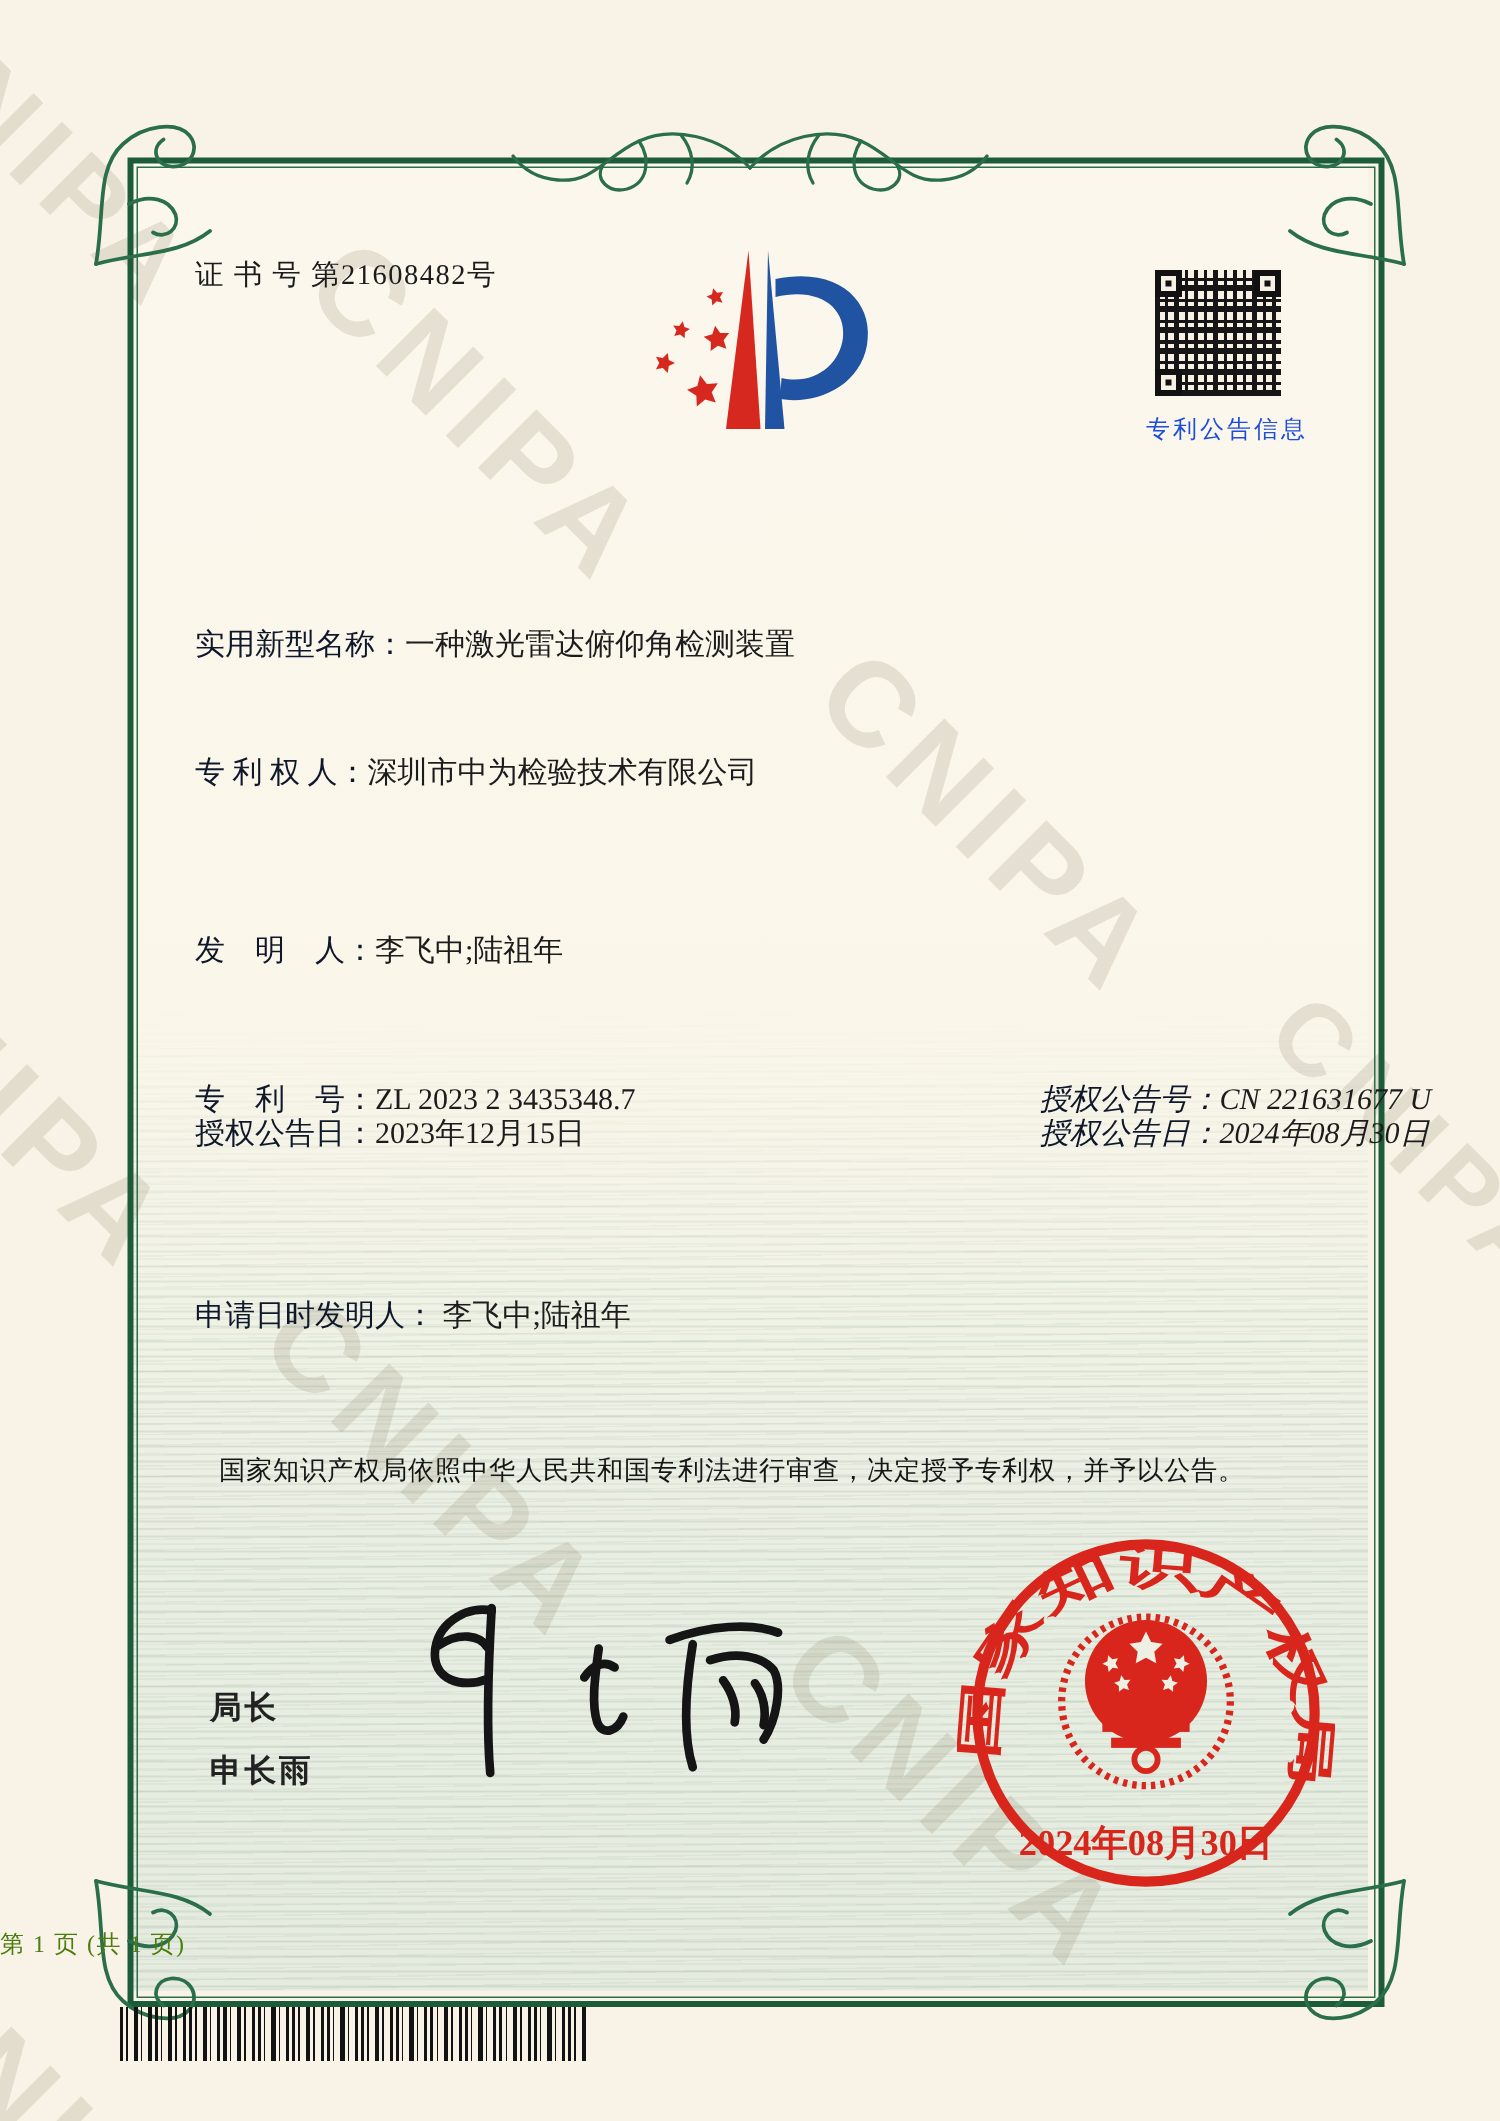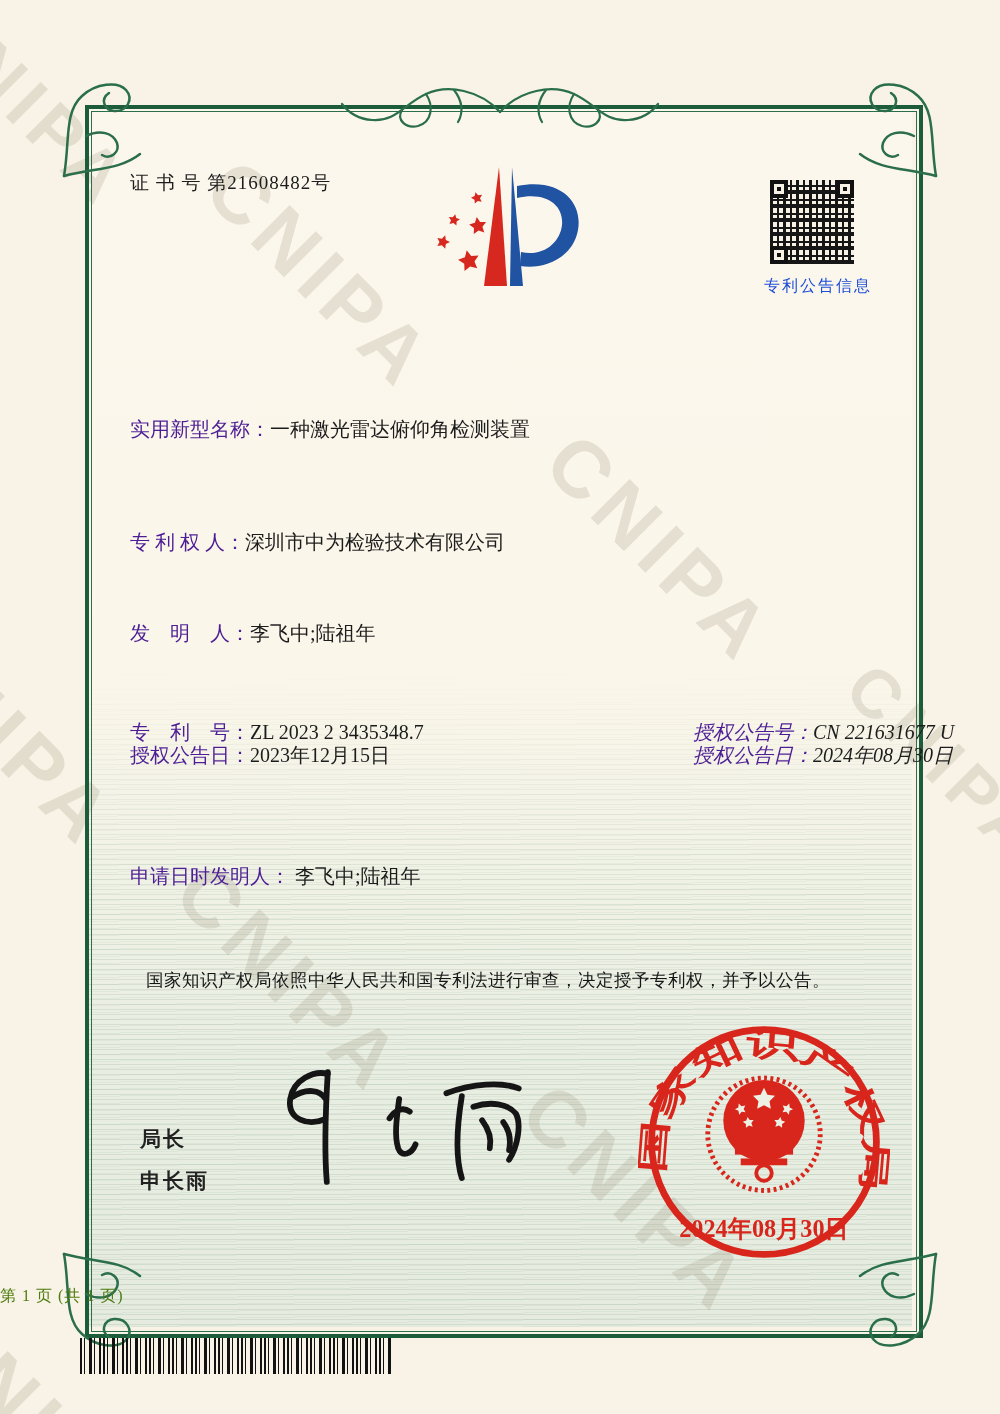--- a/index.html
+++ b/index.html
@@ -51,21 +51,21 @@
   .qr .finder::after{content:"";position:absolute;left:3px;top:3px;width:4px;height:4px;background:#111;}
   .qr .f-tl{left:0;top:0;}
   .qr .f-tr{right:0;top:0;}
   .qr .f-bl{left:0;bottom:0;}
   .qr-caption{margin-top:12px;font-size:16px;color:#1d4ed8;letter-spacing:2px;white-space:nowrap;}
   .title{
     position:absolute;left:0;right:0;top:296px;text-align:center;
     font-size:48px;font-weight:bold;letter-spacing:7px;color:#111;
   }
   .row{position:absolute;left:130px;font-size:20px;white-space:nowrap;}
-  .row .lab{color:#4c1d95;}
+  .row .lab{color:#0f172a;}
   .row .val{color:#1c1c1c;}
   .row .val-block{display:inline-block;vertical-align:top;white-space:normal;width:610px;line-height:30px;}
   .col-right{position:absolute;left:563px;top:0;font-style:italic;}
   .statement{
     position:absolute;left:112px;top:962px;width:778px;
     font-size:17.5px;line-height:37px;letter-spacing:0.5px;color:#151515;
   }
   .statement .l1{padding-left:34px;}
   .director{
     position:absolute;left:140px;top:1118px;
@@ -169,21 +169,21 @@
       <div class="finder f-bl"></div>
     </div>
     <div class="qr-caption">专利公告信息</div>
   </div>
 
 
   <div class="row" style="top:416px;">
     <span class="lab">实用新型名称：</span><span class="val">一种激光雷达俯仰角检测装置</span>
   </div>
 
-  <div class="row" style="top:529px;">
+  <div class="row" style="top:501px;">
     <span class="lab">专 利 权 人：</span><span class="val">深圳市中为检验技术有限公司</span>
   </div>
 
 
   <div class="row" style="top:620px;">
     <span class="lab">发　明　人：</span><span class="val">李飞中;陆祖年</span>
   </div>
 
   <div class="row" style="top:719px;width:740px;">
     <span class="lab">专　利　号：</span><span class="val">ZL 2023 2 3435348.7</span>

